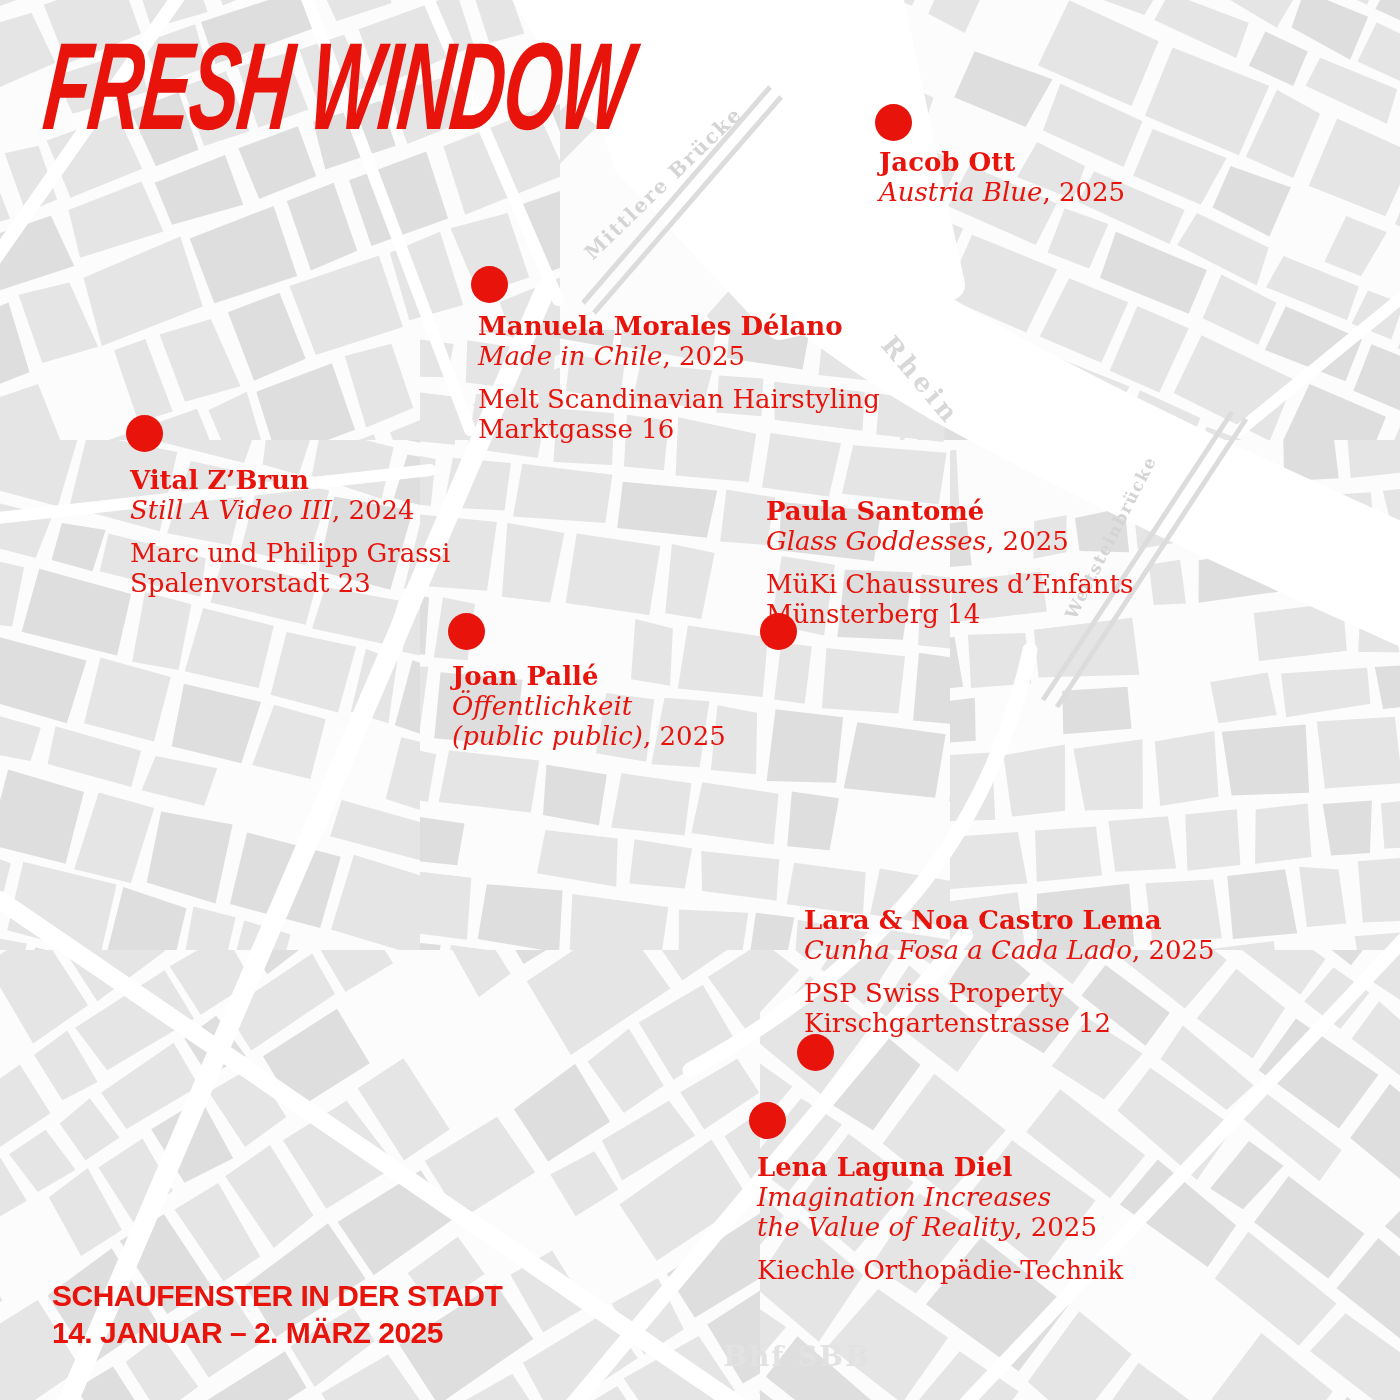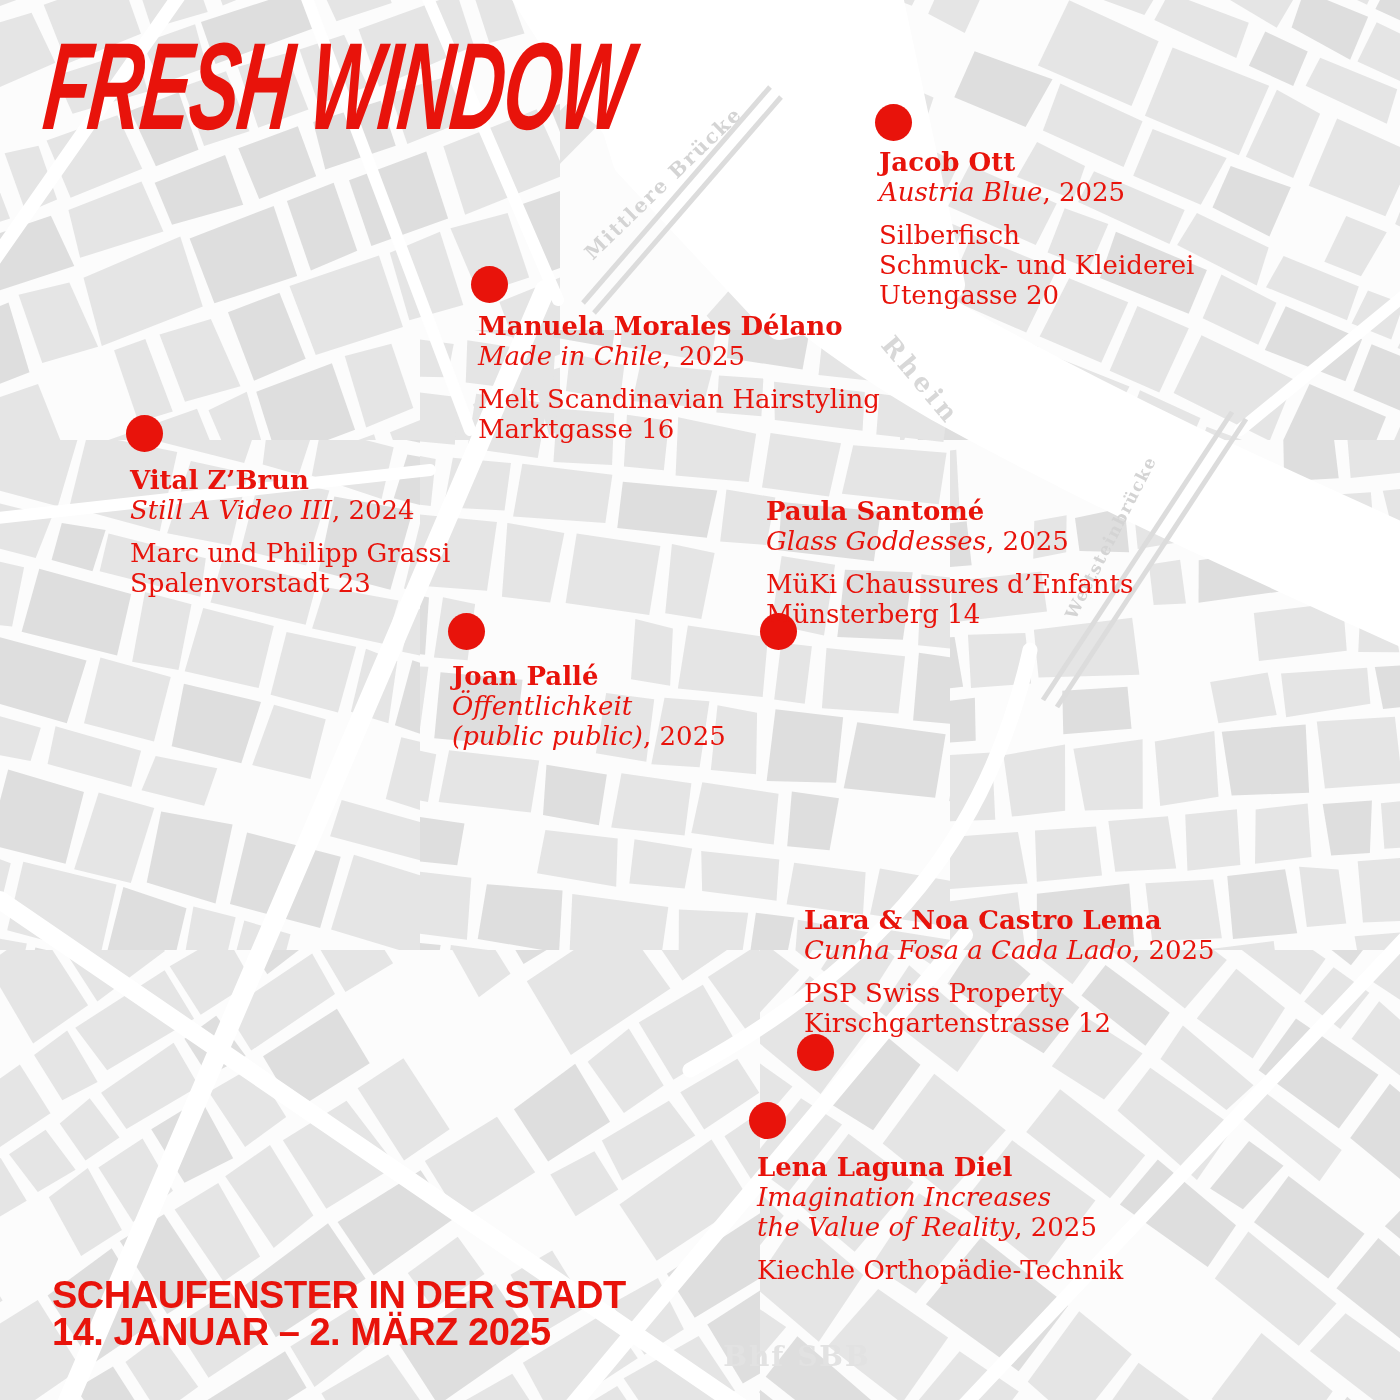--- a/index.html
+++ b/index.html
@@ -11,21 +11,21 @@
   .title{
     position:absolute;left:52px;top:24px;margin:0;
     color:var(--red);font-family:"Liberation Sans",sans-serif;
     font-weight:bold;font-style:italic;font-size:124px;line-height:1;
     white-space:nowrap;letter-spacing:-2px;
     transform:skewX(-6deg) scaleX(0.60);transform-origin:left top;
   }
   .footer{
     position:absolute;left:52px;top:1277px;color:var(--red);
     font-family:"Liberation Sans",sans-serif;font-weight:bold;
-    font-size:38px;line-height:37px;letter-spacing:-0.5px;white-space:nowrap;
+    font-size:30px;line-height:37px;letter-spacing:-0.5px;white-space:nowrap;
   }
   .entry{
     position:absolute;color:var(--red);font-size:26px;line-height:30px;
     white-space:nowrap;
   }
   .entry .artist{font-weight:bold;}
   .entry .work .wt{font-style:italic;}
   .entry .venue{margin-top:13px;}
   .dot{
     position:absolute;width:37px;height:37px;border-radius:50%;
@@ -986,25 +986,20 @@
       <text transform="translate(914 386) rotate(50)" fill="#d8d8d8" font-size="26" font-weight="bold" text-anchor="middle" letter-spacing="4" font-family="&quot;DejaVu Serif&quot;, serif">Rhein</text>
       <text transform="translate(1116 540) rotate(-63)" fill="#d4d4d4" font-size="17" font-weight="bold" text-anchor="middle" letter-spacing="1.5" font-family="&quot;DejaVu Serif&quot;, serif">Wettsteinbrücke</text>
       <text transform="translate(797 1366) rotate(0)" fill="#e2e2e2" font-size="28" font-weight="bold" text-anchor="middle" letter-spacing="2" font-family="&quot;DejaVu Serif&quot;, serif">Bhf SBB</text>
     </svg>
   <h1 class="title">FRESH WINDOW</h1>
   <div class="entries-layer">
       <div class="dot" style="left: 874.5px; top: 103.5px;"></div>
       <div class="entry" style="left: 879px; top: 147px;">
         <div class="artist">Jacob Ott</div>
         <div class="work"><span class="wt">Austria Blue</span><span>, 2025</span></div>
-        <div class="venue">
-          <div>Silberfisch</div>
-          <div>Schmuck- und Kleiderei</div>
-          <div>Utengasse 20</div>
-        </div>
       </div>
       <div class="dot" style="left: 470.5px; top: 265.5px;"></div>
       <div class="entry" style="left: 478px; top: 311px;">
         <div class="artist">Manuela Morales Délano</div>
         <div class="work"><span class="wt">Made in Chile</span><span>, 2025</span></div>
         <div class="venue">
           <div>Melt Scandinavian Hairstyling</div>
           <div>Marktgasse 16</div>
         </div>
       </div>

